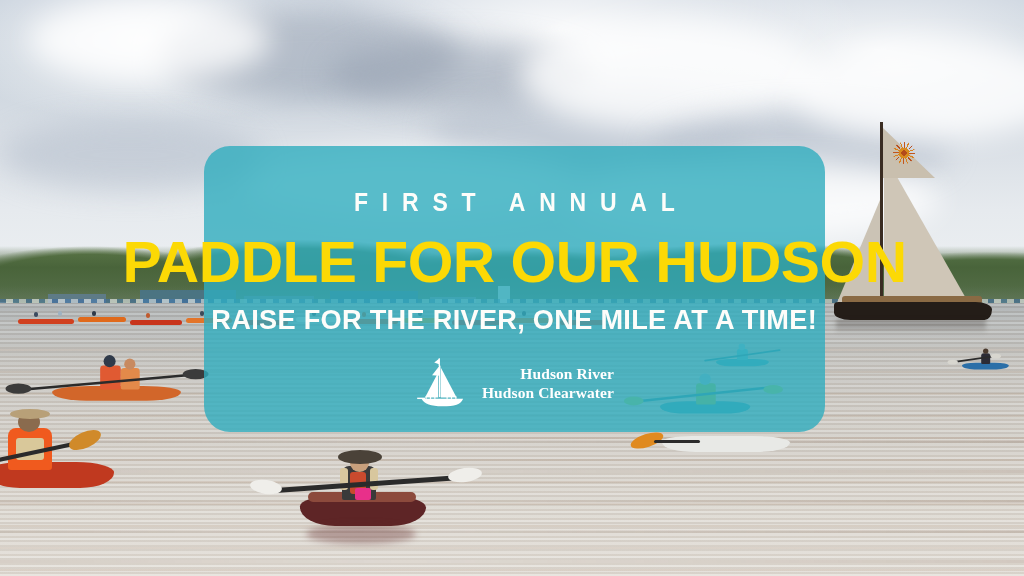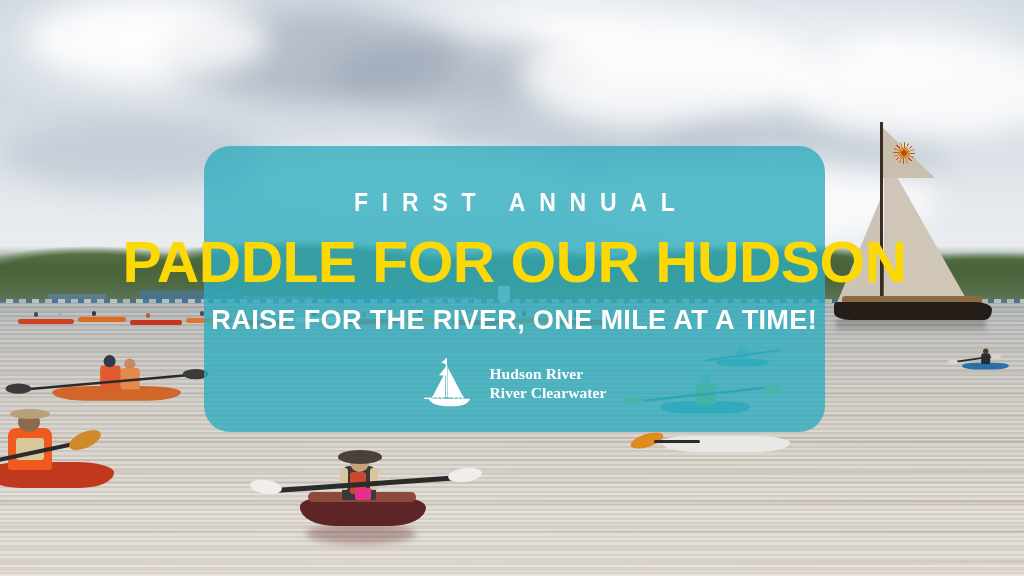--- a/index.html
+++ b/index.html
@@ -212,21 +212,21 @@
   }
   .logo-mark { width:56px; height:56px; display:block; }
   .logo-text {
     color:#ffffff;
     font-family:"Liberation Serif","DejaVu Serif", serif;
     font-weight:bold;
     font-size:15.5px;
     line-height:1.18;
     letter-spacing:.1px;
   }
-  .logo-text div { white-space:nowrap; }
+  .logo-text div { white-space:nowrap;text-align:right; }
 </style>
 </head>
 <body>
 
 <div class="poster">
 
   <div class="photo">
 
     <div class="sky">
       <div class="cloud c-dark" style="left:160px;  top:10px;  width:300px; height:90px;"></div>
@@ -396,20 +396,20 @@
             <rect x="22" y="46.0" width="1.4" height="3" fill="#ffffff"></rect>
             <rect x="36" y="46.0" width="1.4" height="3" fill="#ffffff"></rect>
             <rect x="41" y="46.0" width="1.4" height="3" fill="#ffffff"></rect>
             <rect x="46" y="46.0" width="1.4" height="3" fill="#ffffff"></rect>
 
             <rect x="2.5" y="47.6" width="9" height="1.6" fill="#ffffff"></rect>
           </svg>
         </span>
         <div class="logo-text">
           <div>Hudson River</div>
-          <div>River Clearwater</div>
+          <div>Hudson Clearwater</div>
         </div>
       </div>
 
     </div>
   </div>
 
 </div>
 
 </body></html>

